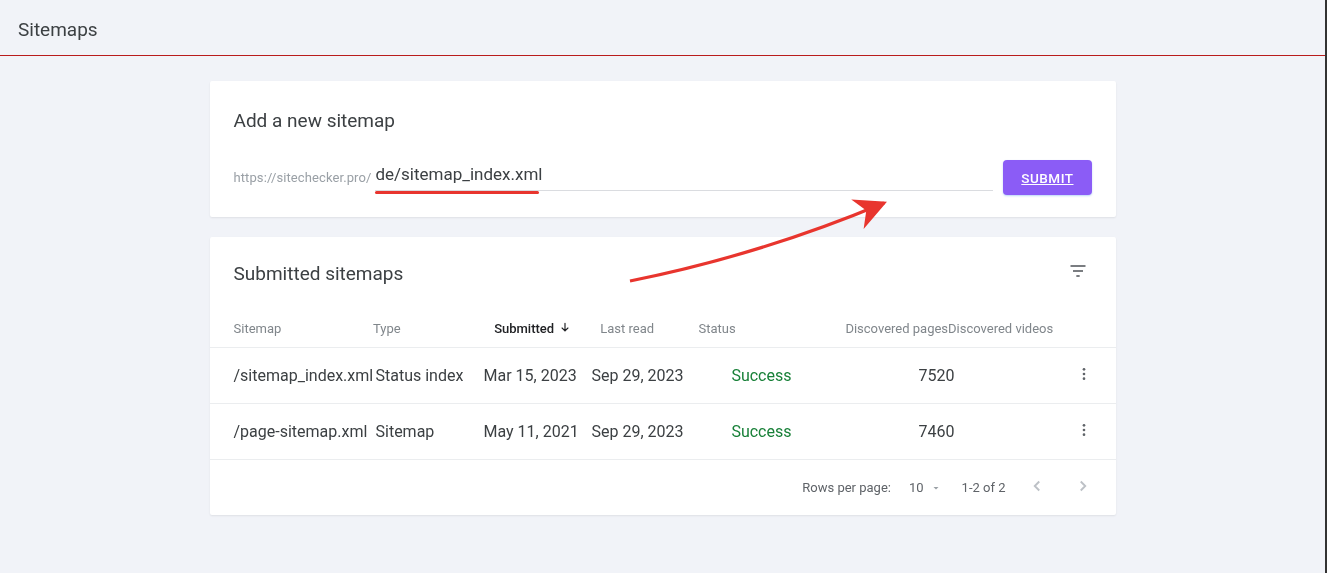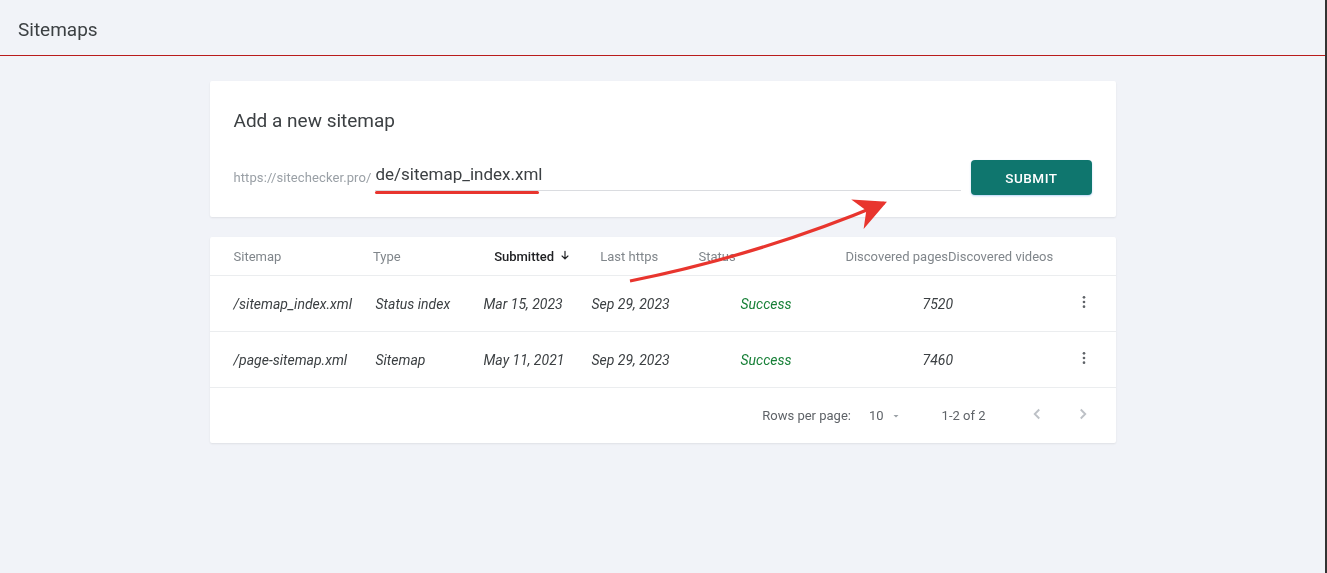--- a/index.html
+++ b/index.html
@@ -67,31 +67,32 @@
     .red-underline {
       position: absolute;
       left: 0;
       bottom: -4px;
       width: 164px;
       height: 3px;
       background: #e8352e;
       border-radius: 2px;
     }
     .submit-btn {
-      background: #0f766e;
+      background: #8b5cf6;
       color: #fff;
       border: none;
       border-radius: 4px;
-      padding: 0 34px;
+      padding: 0 18px;
       height: 35px;
       font-size: 13.5px;
       font-weight: 500;
       letter-spacing: 0.5px;
       cursor: pointer;
       box-shadow: 0 1px 2px rgba(26,115,232,0.3);
+      text-decoration: underline;
     }
 
     .card.submitted {
       margin-top: 20px;
       padding: 0;
     }
     .submitted-header {
       display: flex;
       align-items: center;
       justify-content: space-between;
@@ -119,22 +120,21 @@
       height: 38px;
     }
     .th, .td {
       font-size: 13px;
     }
     .th {
       color: #80868b;
     }
     .td {
       color: #3c4043;
-      font-size: 14px;
-      font-style: italic;
+      font-size: 16px;
     }
     .col-sitemap { width: 142px; }
     .col-type { width: 108px; }
     .col-submitted { width: 108px; display: flex; align-items: center; gap: 4px; }
     .col-lastread { width: 100px; }
     .col-status { width: 100px; }
     .col-pages { width: 154px; text-align: right; }
     .col-videos { width: 118px; text-align: left; }
     .col-actions { width: 28px; text-align: right; }
 
@@ -143,21 +143,21 @@
     .more-icon {
       color: #5f6368;
       cursor: pointer;
       display: inline-block;
     }
 
     .table-footer {
       display: flex;
       align-items: center;
       justify-content: flex-end;
-      gap: 40px;
+      gap: 20px;
       height: 56px;
       padding: 8px 22px;
       border-top: 1px solid #ebedef;
       color: #5f6368;
       font-size: 13px;
     }
     .rpp-group {
       display: flex;
       align-items: center;
       gap: 18px;
@@ -216,31 +216,41 @@
     <defs>
       <marker id="ahead" markerWidth="12" markerHeight="12" refX="9" refY="5" orient="auto">
         <path d="M0,0 L10,5 L0,10 L3,5 Z" fill="#e8352e"></path>
       </marker>
     </defs>
     <path d="M 230 96 Q 360 70 484 18" stroke="#e8352e" stroke-width="3.2" fill="none" marker-end="url(#ahead)"></path>
   </svg>
 </div>
 
 <div class="card submitted">
+  <div class="submitted-header">
+    <div class="submitted-title">Submitted sitemaps</div>
+    <span class="filter-icon">
+      <svg width="20" height="20" viewBox="0 0 24 24" fill="none" stroke="currentColor" stroke-width="2">
+        <line x1="3" y1="6" x2="21" y2="6"></line>
+        <line x1="6" y1="12" x2="18" y2="12"></line>
+        <line x1="10" y1="18" x2="14" y2="18"></line>
+      </svg>
+    </span>
+  </div>
 
   <div class="table-head">
     <div class="th col-sitemap">Sitemap</div>
     <div class="th col-type">Type</div>
     <div class="th col-submitted sorted">
       <span>Submitted</span>
       <svg width="14" height="14" viewBox="0 0 24 24" fill="currentColor">
         <path d="M12 4v13m0 0l-5-5m5 5l5-5" stroke="#202124" stroke-width="2" fill="none" stroke-linecap="round"></path>
       </svg>
     </div>
-    <div class="th col-lastread">Last https</div>
+    <div class="th col-lastread">Last read</div>
     <div class="th col-status">Status</div>
     <div class="th col-pages">Discovered pages</div>
     <div class="th col-videos">Discovered videos</div>
     <div class="th col-actions"></div>
   </div>
 
   <div class="table-row">
     <div class="td col-sitemap">/sitemap_index.xml</div>
     <div class="td col-type">Status index</div>
     <div class="td col-submitted">Mar 15, 2023</div>

